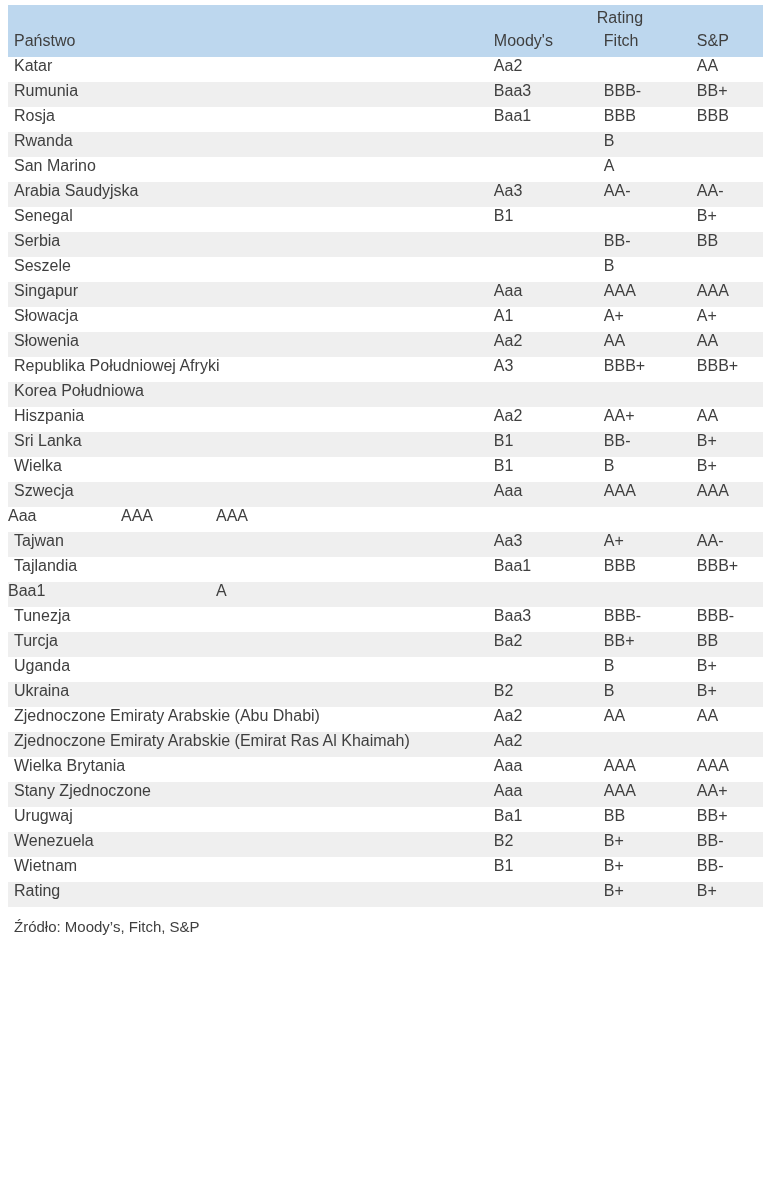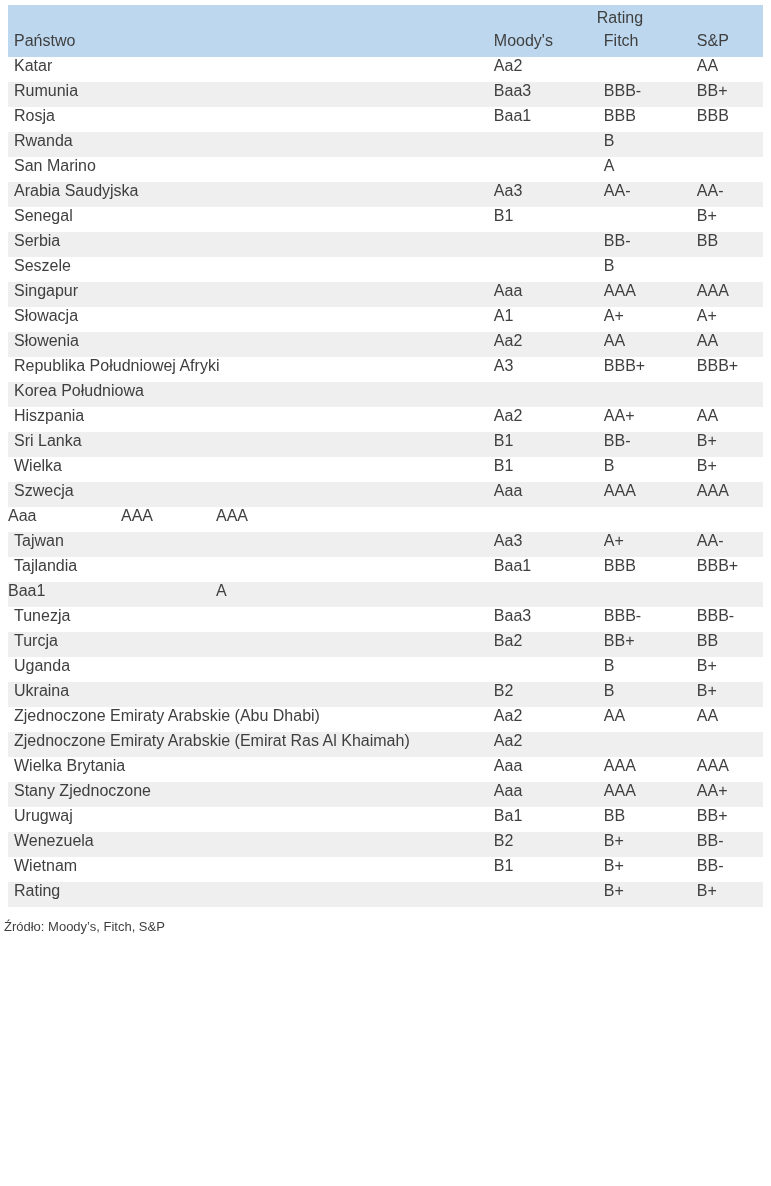--- a/index.html
+++ b/index.html
@@ -40,22 +40,22 @@
   }
   .tbody { width: 755px; }
   .row {
     display: flex;
     height: 25px;
     font-size: 16px;
     background: #ffffff;
   }
   .row.stripe { background: var(--stripe-bg, #EFEFEF); }
   .source-note {
-    margin: 12px 0 0 4px;
-    font-size: 13px;
+    margin: 12px 0 0 14px;
+    font-size: 15px;
     line-height: 16px;
     color: var(--text-color, #3F3F3F);
   }
 </style>
 </head>
 <body>
 
 <div class="page">
 
   <div class="ratings-table">

